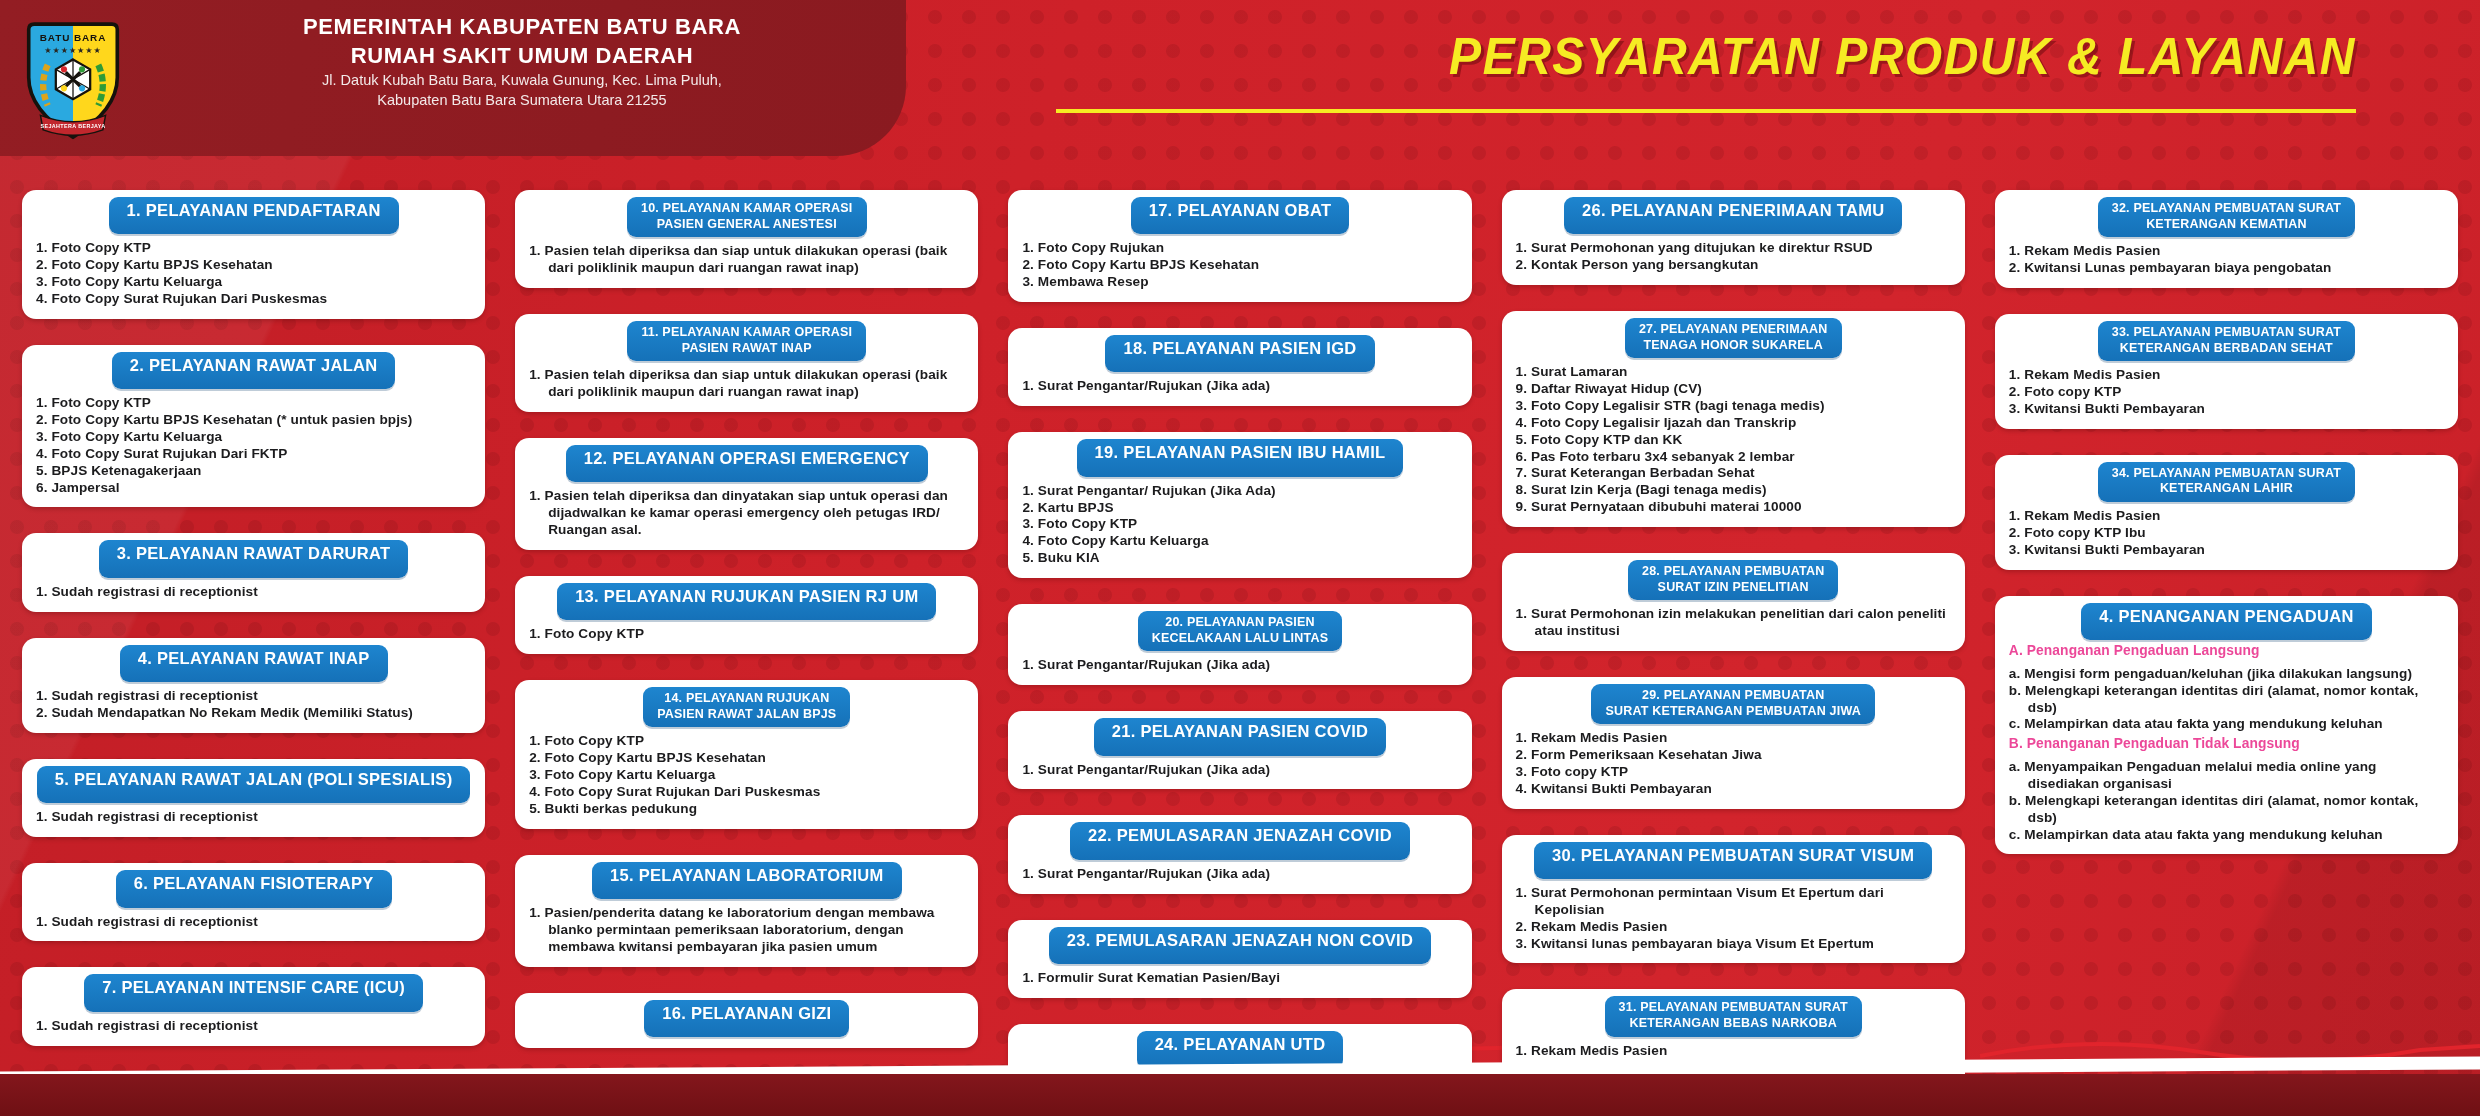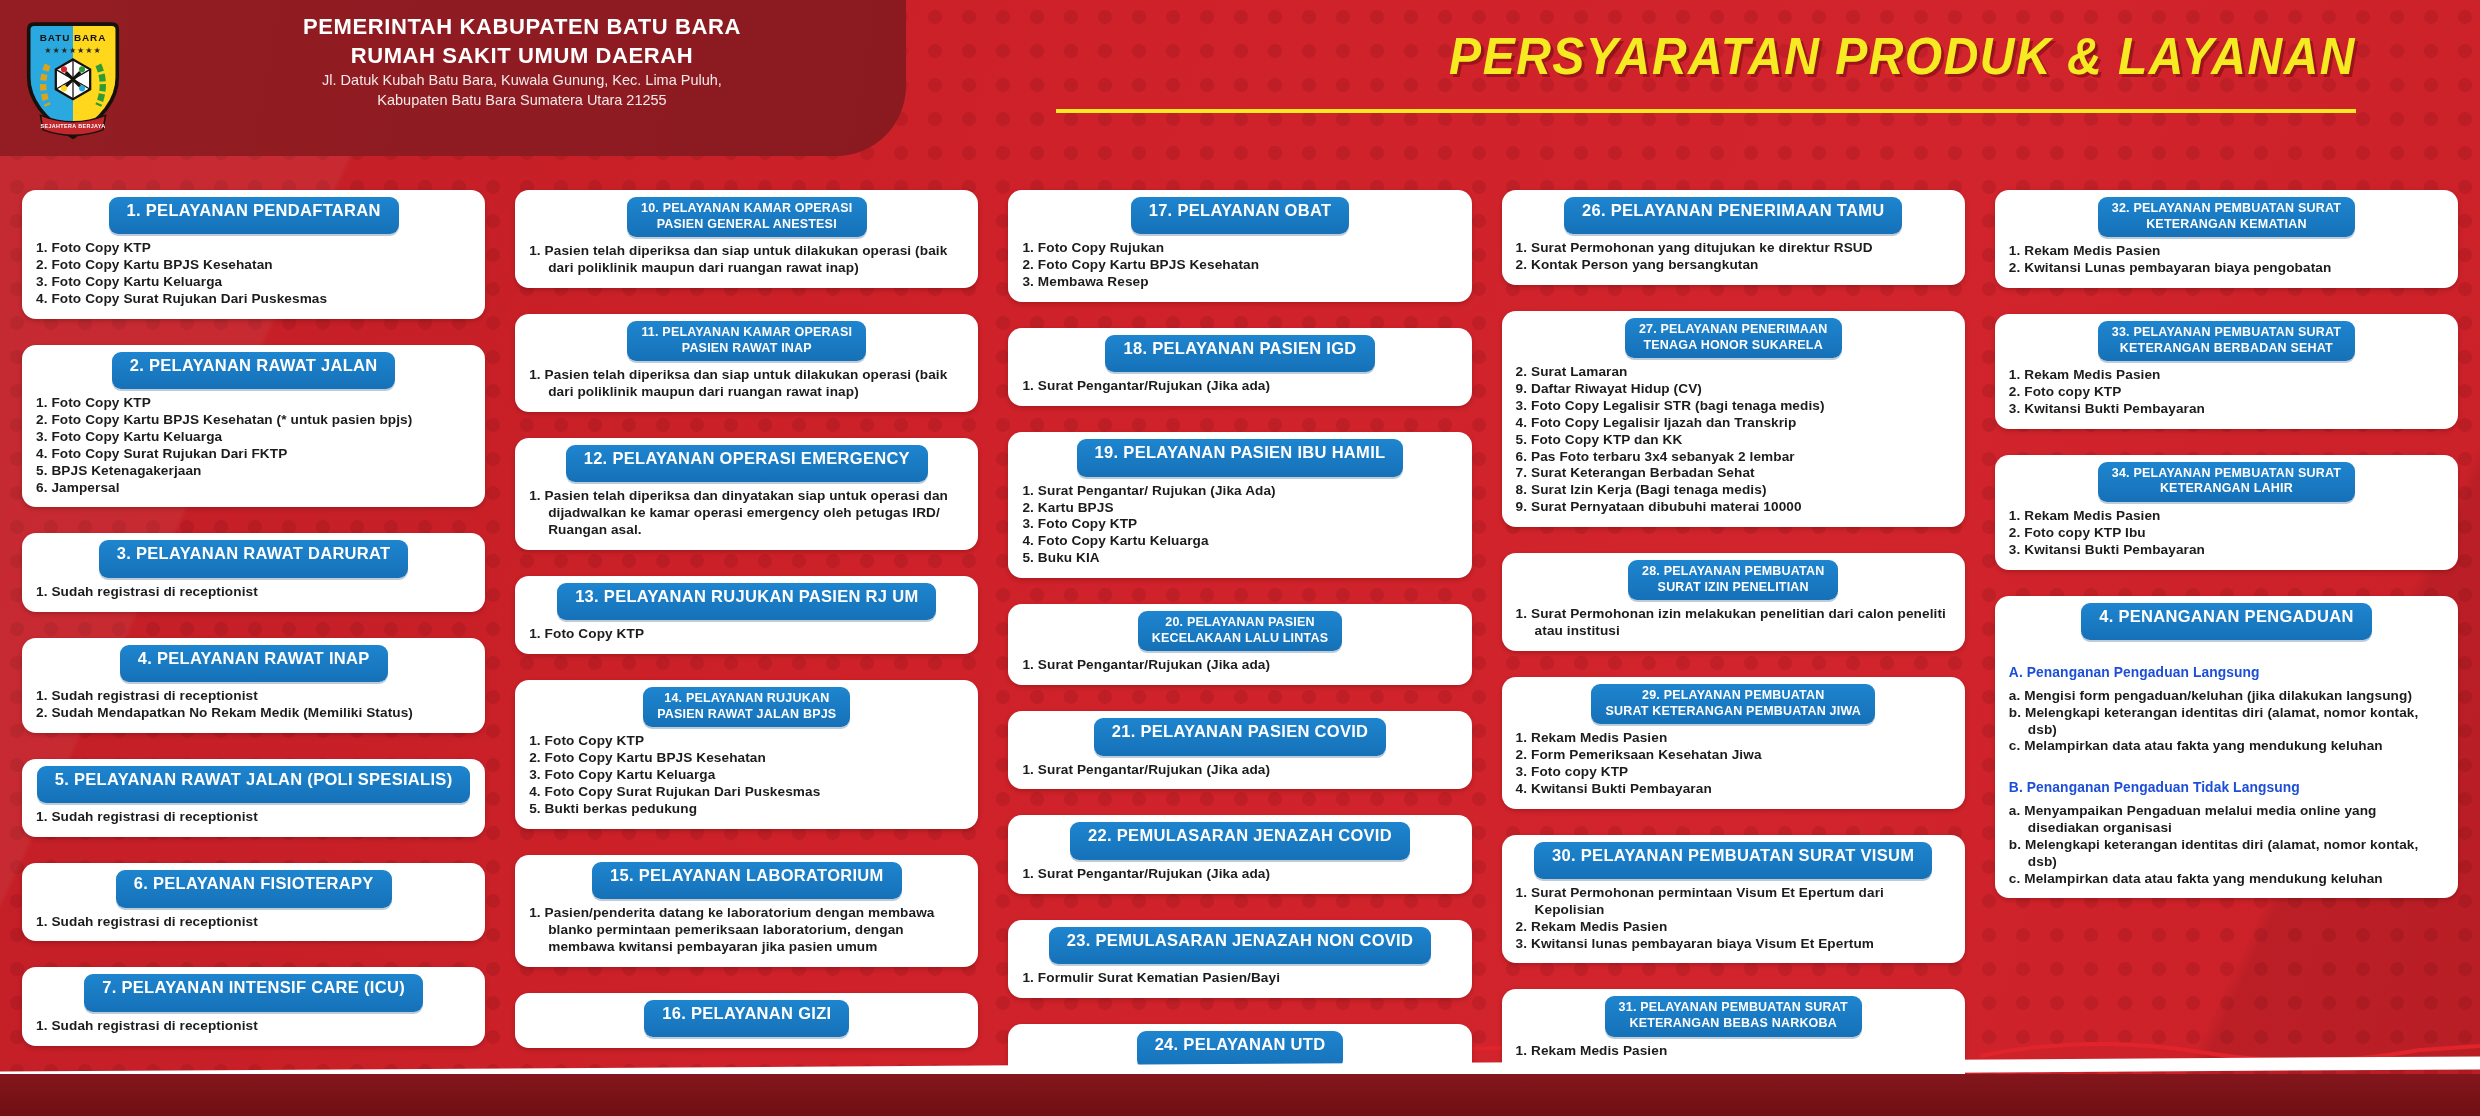--- a/index.html
+++ b/index.html
@@ -64,22 +64,22 @@
     box-shadow:0 2px 0 rgba(0,50,100,.25);
   }
   .pill.one{font-size:16.5px;letter-spacing:.3px;line-height:1.18;}
   .pill.two{font-size:12.5px;letter-spacing:.2px;line-height:1.25;padding:4px 14px 5px;}
   .items{margin-top:6px;}
   .item{
     font-size:13.6px;font-weight:bold;color:#1c1c1e;line-height:1.24;
     padding-left:19px;text-indent:-19px;letter-spacing:.1px;
   }
   .sec-heading{
-    font-size:13.8px;font-weight:bold;color:#1d4ed8;line-height:1.3;
-    margin-top:24px;letter-spacing:.1px;
+    font-size:13.8px;font-weight:bold;color:#ec4899;line-height:1.3;
+    margin-top:2px;letter-spacing:.1px;
   }
   .section:first-child .sec-heading{margin-top:2px;}
 
   
   .footer-wave{position:absolute;left:0;right:0;bottom:30px;height:70px;z-index:1;pointer-events:none;}
   .footer-stripe{
     position:absolute;left:-24px;right:-24px;bottom:39px;height:13px;background:#fff;
     transform:rotate(-.35deg);z-index:4;
   }
   .footer-band{
@@ -406,21 +406,21 @@
             </div>
           </div>
         </div>
         <div class="card">
           <div class="pill two">
             <div>27. PELAYANAN PENERIMAAN</div>
             <div>TENAGA HONOR SUKARELA</div>
           </div>
           <div class="section">
             <div class="items">
-              <div class="item">2. Surat Lamaran</div>
+              <div class="item">1. Surat Lamaran</div>
               <div class="item">9. Daftar Riwayat Hidup (CV)</div>
               <div class="item">3. Foto Copy Legalisir STR (bagi tenaga medis)</div>
               <div class="item">4. Foto Copy Legalisir Ijazah dan Transkrip</div>
               <div class="item">5. Foto Copy KTP dan KK</div>
               <div class="item">6. Pas Foto terbaru 3x4 sebanyak 2 lembar</div>
               <div class="item">7. Surat Keterangan Berbadan Sehat</div>
               <div class="item">8. Surat Izin Kerja (Bagi tenaga medis)</div>
               <div class="item">9. Surat Pernyataan dibubuhi materai 10000</div>
             </div>
           </div>

